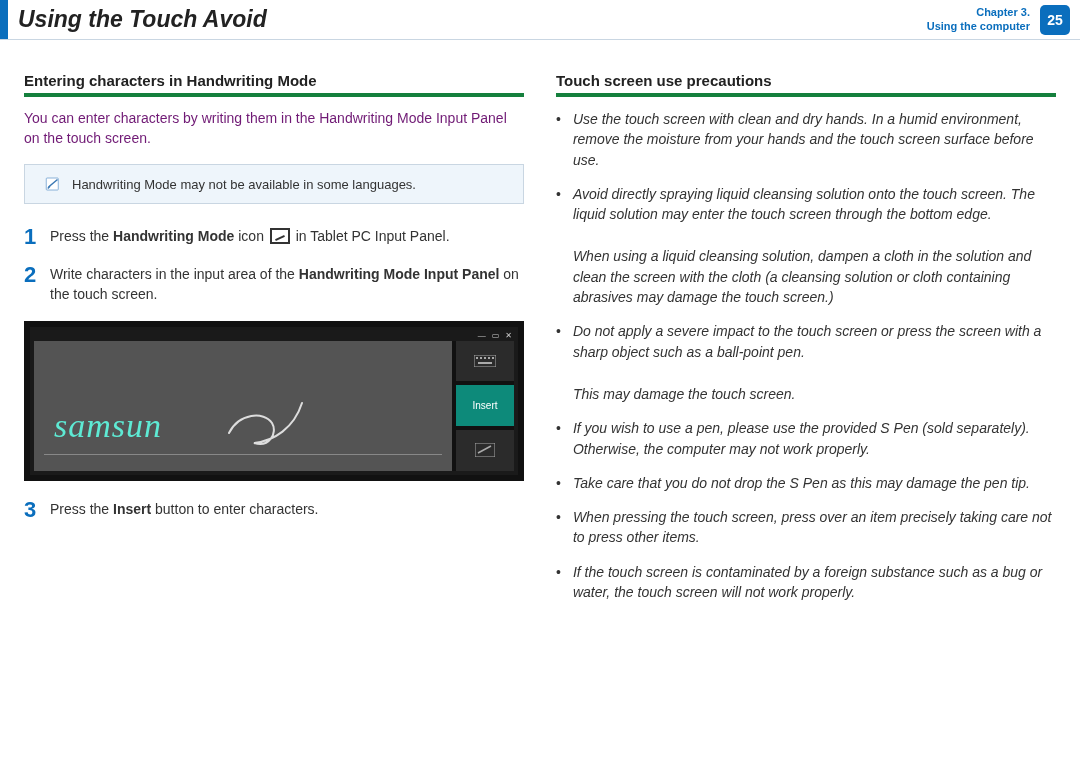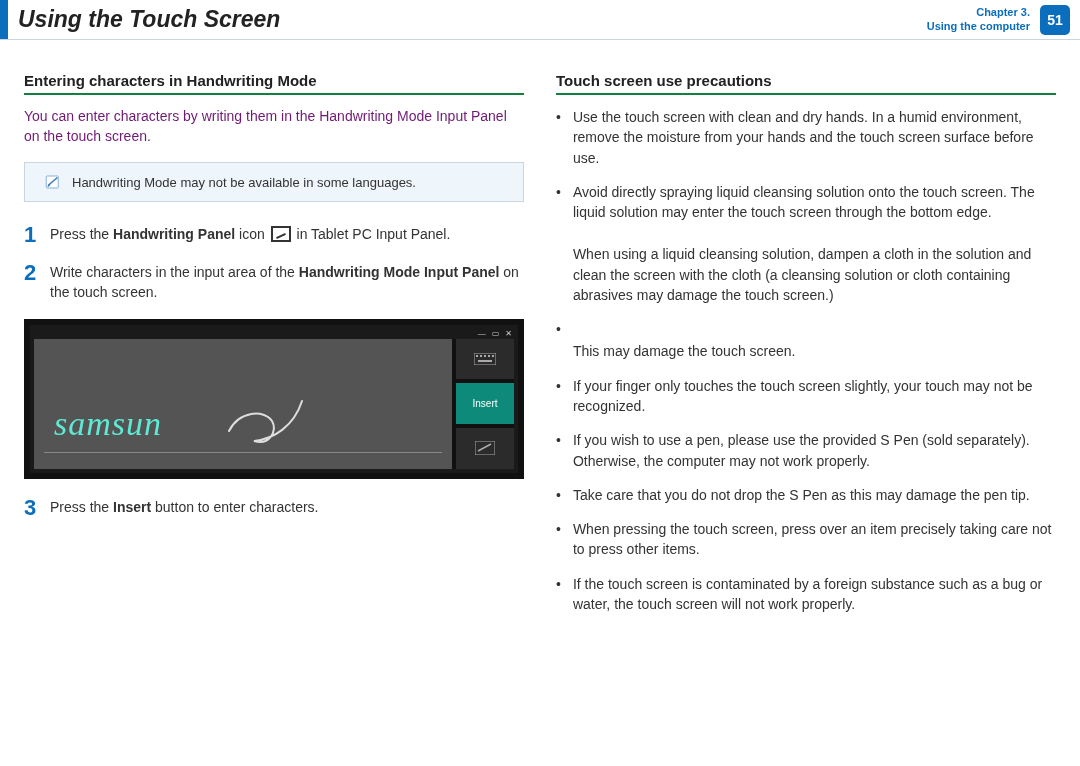--- a/index.html
+++ b/index.html
@@ -63,21 +63,21 @@
     gap: 32px;
   }
   .col {
     flex: 1 1 0;
     min-width: 0;
   }
   h2.section-heading {
     font-size: 15px;
     font-weight: 700;
     color: #222;
-    border-bottom: 2px solid #15803d;
+    border-bottom: 4px solid #15803d;
     padding-bottom: 4px;
     margin-bottom: 12px;
   }
   .intro-text {
     font-size: 14px;
     line-height: 1.4;
     color: #701a75;
     margin-bottom: 16px;
   }
   .note-box {
@@ -205,37 +205,37 @@
   }
   .precautions-list li {
     display: flex;
     gap: 12px;
     margin-bottom: 14px;
   }
   .precautions-list li::before {
     content: "•";
     flex: 0 0 auto;
   }
-  .precautions-list .item-body { flex: 1; }
+  .precautions-list .item-body { flex: 1; font-style: italic; }
   .precautions-list .extra {
     margin-top: 22px;
   }
 </style>
 </head>
 <body>
 
 <div class="header-bar">
   <div class="header-blue-tab"></div>
-  <div class="header-title">Using the Touch Screen</div>
+  <div class="header-title">Using the Touch Avoid</div>
   <div class="header-right">
     <div class="chapter-info">
       <div>Chapter 3.</div>
       <div>Using the computer</div>
     </div>
-    <div class="page-badge">51</div>
+    <div class="page-badge">25</div>
   </div>
 </div>
 
 <div class="content">
 
   <div class="col">
     <h2 class="section-heading">Entering characters in Handwriting Mode</h2>
     <p class="intro-text">You can enter characters by writing them in the Handwriting Mode Input Panel on the touch screen.</p>
 
     <div class="note-box">
@@ -243,21 +243,21 @@
         <rect x="3" y="4" width="16" height="16" rx="1" fill="#fff" stroke="#6699cc" stroke-width="1"></rect>
         <path d="M6 16 L18 6" stroke="#3b78b4" stroke-width="2"></path>
         <path d="M5 18 L8 15" stroke="#3b78b4" stroke-width="2"></path>
       </svg>
       <span>Handwriting Mode may not be available in some languages.</span>
     </div>
 
     <div class="step">
       <div class="step-num">1</div>
       <div class="step-body">
-        <span>Press the </span><b>Handwriting Panel</b><span> icon </span><span class="inline-icon"></span><span> in Tablet PC Input Panel.</span>
+        <span>Press the </span><b>Handwriting Mode</b><span> icon </span><span class="inline-icon"></span><span> in Tablet PC Input Panel.</span>
       </div>
     </div>
 
     <div class="step">
       <div class="step-num">2</div>
       <div class="step-body">
         <span>Write characters in the input area of the </span><b>Handwriting Mode Input Panel</b><span> on the touch screen.</span>
       </div>
     </div>
 
@@ -309,24 +309,21 @@
   <div class="col">
     <h2 class="section-heading">Touch screen use precautions</h2>
     <ul class="precautions-list">
       <li>
           <div class="item-body"><span>Use the touch screen with clean and dry hands. In a humid environment, remove the moisture from your hands and the touch screen surface before use.</span></div>
         </li>
       <li>
           <div class="item-body"><span>Avoid directly spraying liquid cleansing solution onto the touch screen. The liquid solution may enter the touch screen through the bottom edge.</span><div class="extra">When using a liquid cleansing solution, dampen a cloth in the solution and clean the screen with the cloth (a cleansing solution or cloth containing abrasives may damage the touch screen.)</div></div>
         </li>
       <li>
-          <div class="item-body"><div class="extra">This may damage the touch screen.</div></div>
-        </li>
-      <li>
-          <div class="item-body"><span>If your finger only touches the touch screen slightly, your touch may not be recognized.</span></div>
+          <div class="item-body"><span>Do not apply a severe impact to the touch screen or press the screen with a sharp object such as a ball-point pen.</span><div class="extra">This may damage the touch screen.</div></div>
         </li>
       <li>
           <div class="item-body"><span>If you wish to use a pen, please use the provided S Pen (sold separately). Otherwise, the computer may not work properly.</span></div>
         </li>
       <li>
           <div class="item-body"><span>Take care that you do not drop the S Pen as this may damage the pen tip.</span></div>
         </li>
       <li>
           <div class="item-body"><span>When pressing the touch screen, press over an item precisely taking care not to press other items.</span></div>
         </li>

